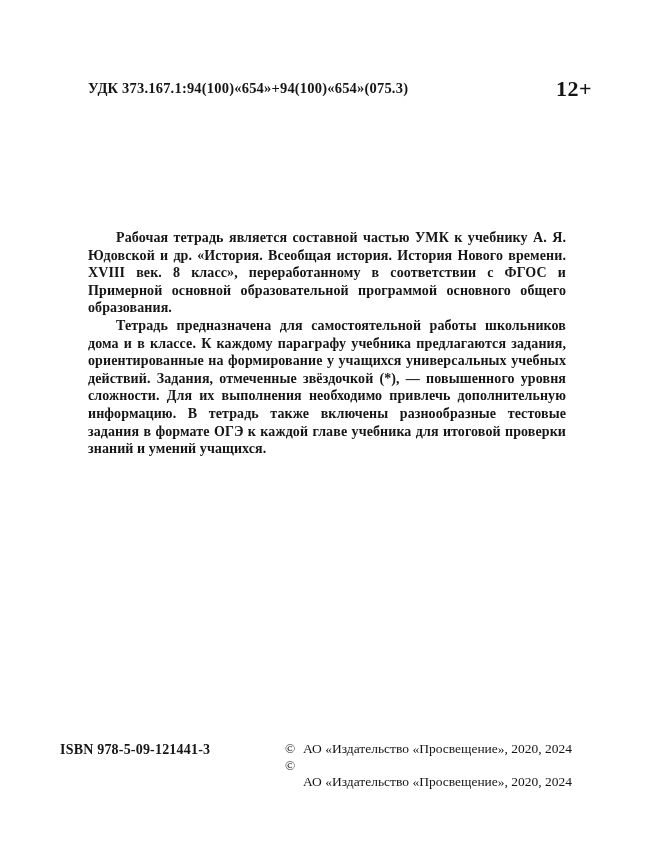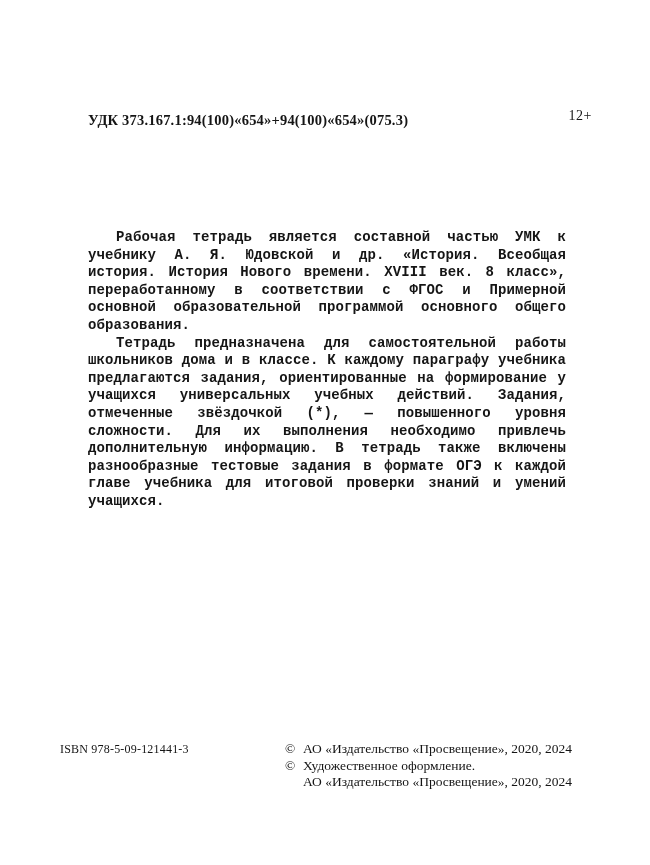--- a/index.html
+++ b/index.html
@@ -11,69 +11,67 @@
     position: relative;
     overflow: hidden;
   }
 
   
   .top-block {
     position: absolute;
     top: 78px;
     left: 88px;
     right: 58px;
-    margin-top: 32px;
   }
   .codes {
     font-size: 14.5px;
     font-weight: 700;
     line-height: 20px;
     letter-spacing: 0.2px;
     white-space: nowrap;
   }
   .author-sign { padding-left: 32px; }
   .age-badge {
     position: absolute;
     top: -2px;
     right: 0;
-    font-size: 14px;
-    font-weight: 400;
+    font-size: 22px;
+    font-weight: 700;
     letter-spacing: 0.5px;
     text-align: right;
   }
 
   
   .annotation {
     position: absolute;
     top: 229px;
     left: 88px;
     width: 478px;
     font-size: 14px;
     font-weight: 700;
     line-height: 17.6px;
     text-align: justify;
     letter-spacing: 0.1px;
-    font-family: Liberation Mono, monospace;
   }
   .annotation p { text-indent: 28px; }
 
   
   .footer {
     position: absolute;
     top: 741px;
     left: 60px;
     right: 56px;
     height: 80px;
   }
   .isbn {
     position: absolute;
     left: 0;
     top: 1px;
-    font-size: 12px;
-    font-weight: 400;
+    font-size: 14px;
+    font-weight: 700;
     letter-spacing: 0.2px;
     white-space: nowrap;
   }
   .copyrights {
     position: absolute;
     left: 225px;
     top: 0;
     font-size: 13.5px;
     font-weight: 400;
     line-height: 16.5px;
@@ -100,21 +98,20 @@
 
   <footer class="footer">
     <div class="isbn">ISBN 978-5-09-121441-3</div>
     <div class="copyrights">
       <div class="cr-line">
         <span class="cr-mark">©</span>
         <span class="cr-text">АО «Издательство «Просвещение», 2020, 2024</span>
       </div>
       <div class="cr-line">
         <span class="cr-mark">©</span>
-        <span class="cr-text">Художественное оформление.</span>
       </div>
       <div class="cr-line">
         <span class="cr-mark"></span>
         <span class="cr-text">АО «Издательство «Просвещение», 2020, 2024</span>
       </div>
     </div>
   </footer>
 
 </div>
 

